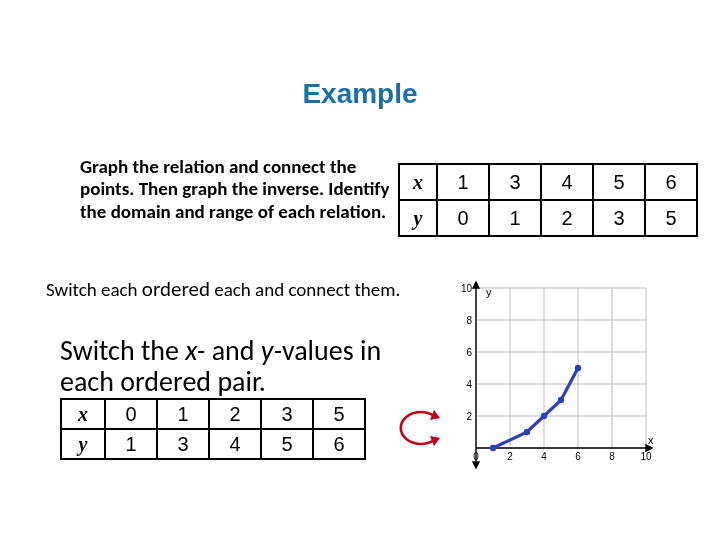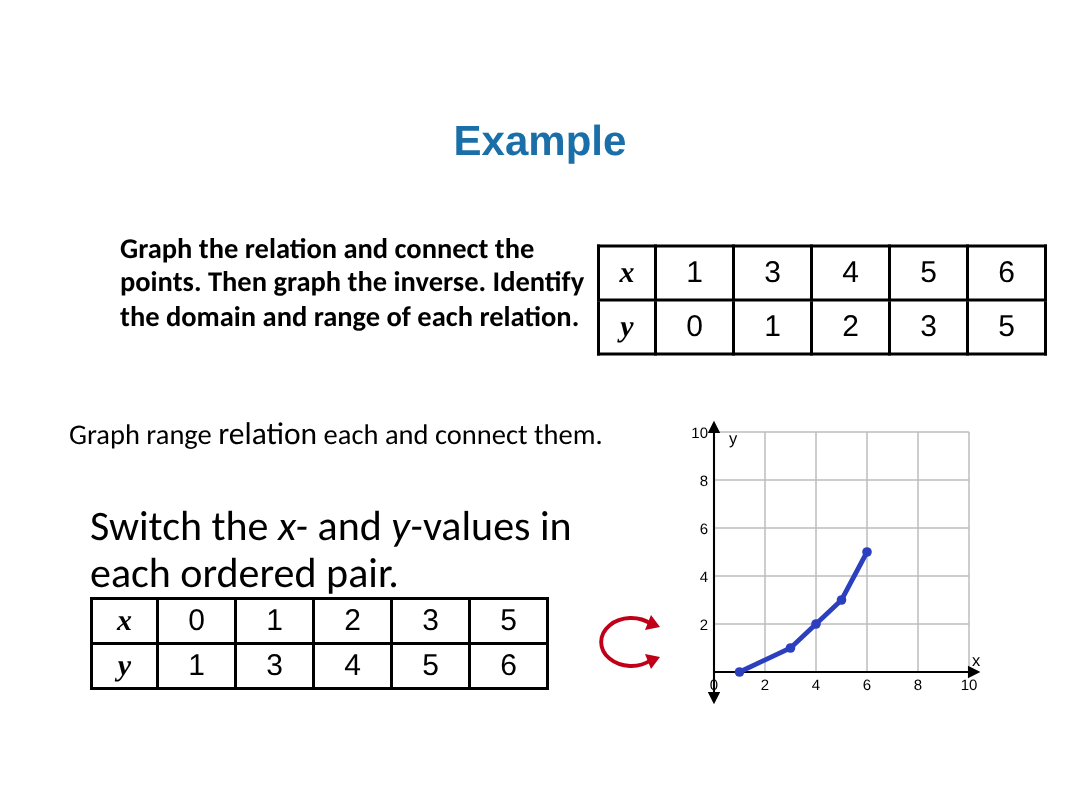--- a/index.html
+++ b/index.html
@@ -116,21 +116,21 @@
     <td>0</td>
     <td>1</td>
     <td>2</td>
     <td>3</td>
     <td>5</td>
   </tr>
 </tbody>
   </table>
 
 <div class="step1">
-  <span>Graph range </span><span class="ordered">relation</span><span> each and connect them.</span>
+  <span>Switch each </span><span class="ordered">ordered</span><span> each and connect them.</span>
 </div>
 
 <div class="step2">
   <span>Switch the </span><span class="xy">x- </span><span>and </span><span class="xy">y-</span><span>values in each ordered pair.</span>
 </div>
 
 <table id="tableBottom" class="table">
   <tbody>
       <tr>
     <td class="hdr">x</td>

